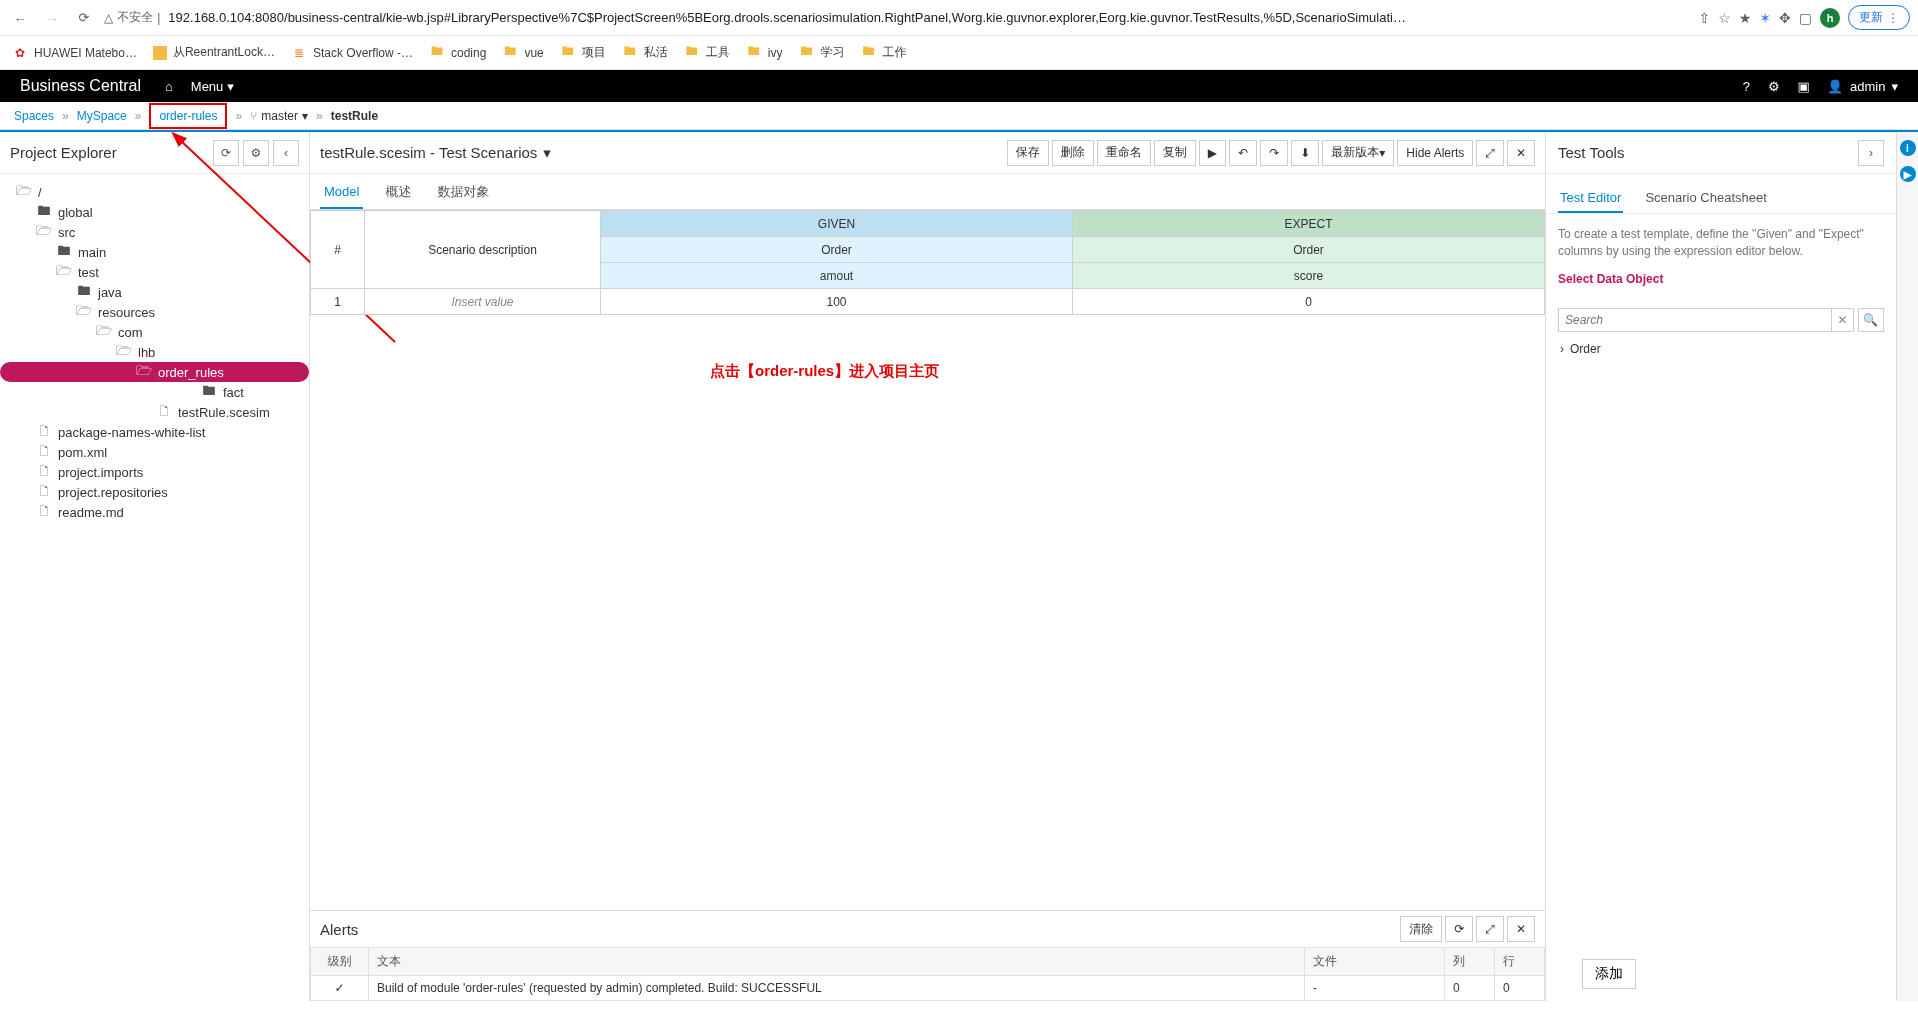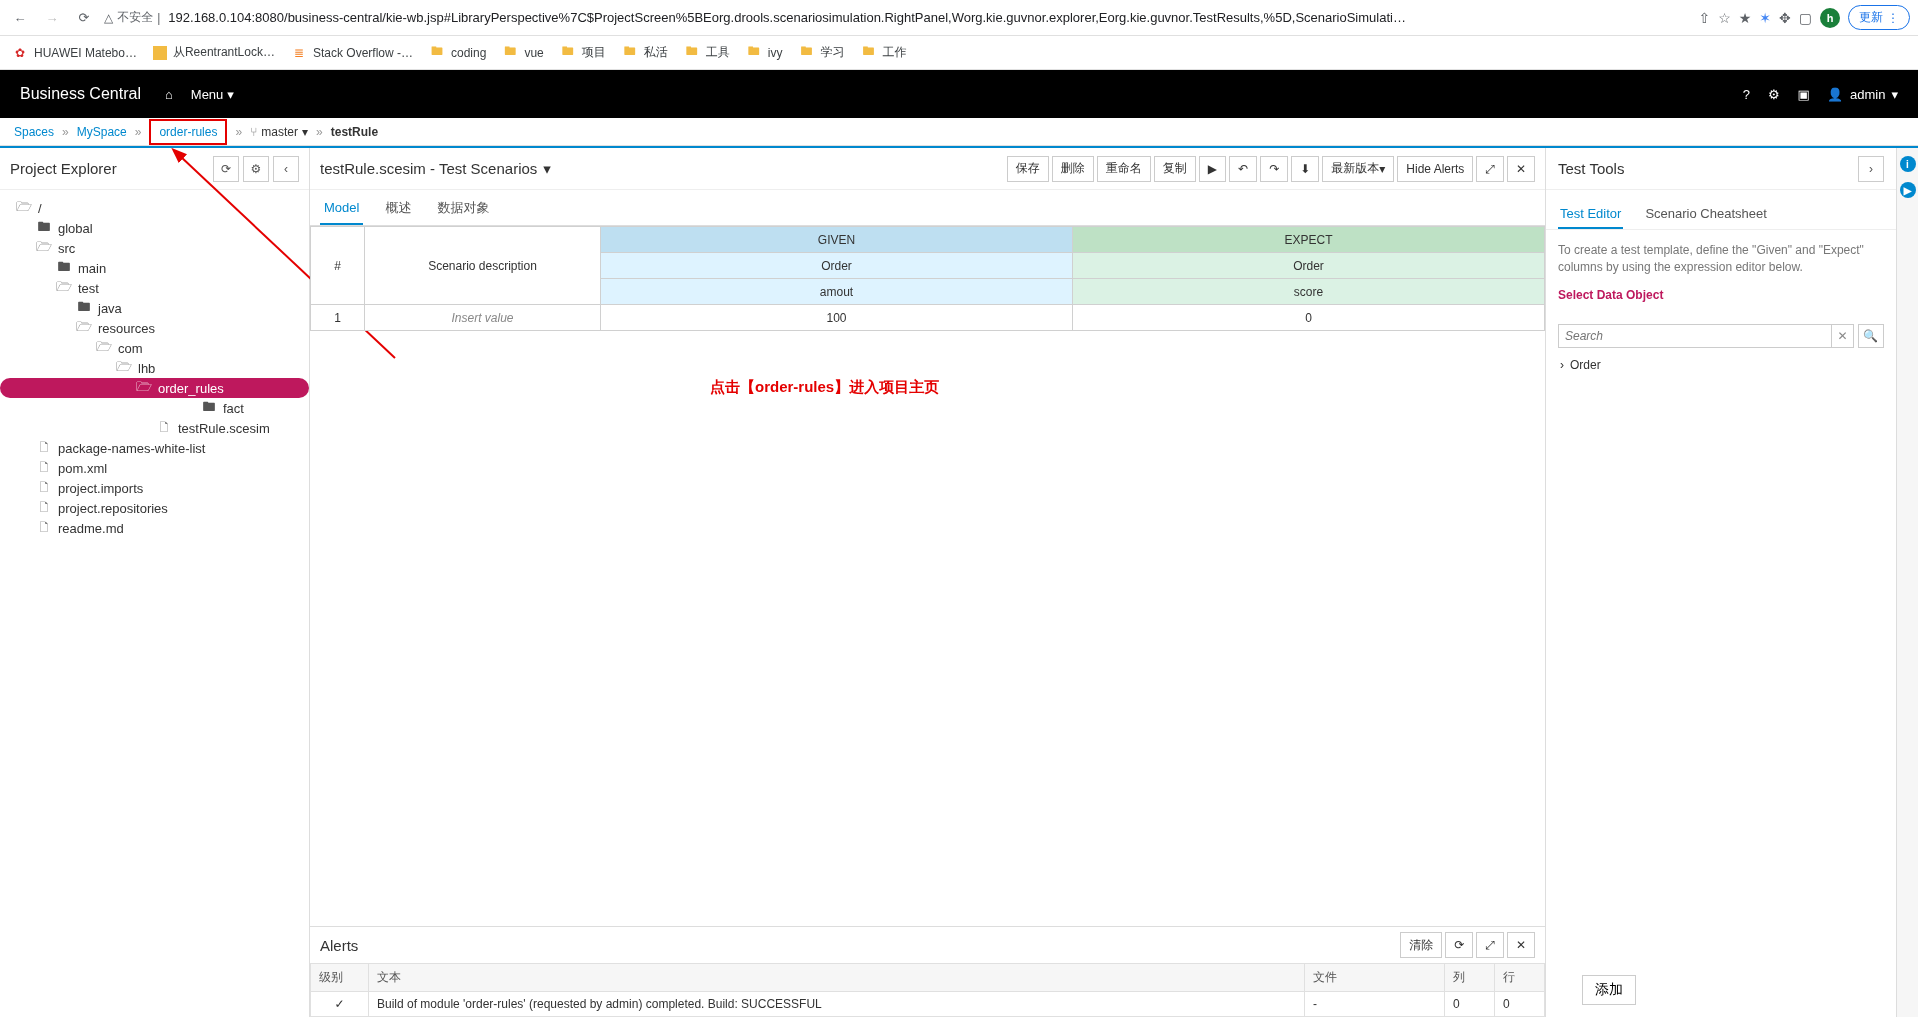--- a/index.html
+++ b/index.html
@@ -12,21 +12,21 @@
 .addr-url { flex: 1; color: #202124; font-size: 13px; white-space: nowrap; overflow: hidden; text-overflow: ellipsis; }
 .chrome-icon { color: #5f6368; font-size: 14px; cursor: pointer; }
 .chrome-avatar { width: 20px; height: 20px; border-radius: 50%; background: #1a7f3a; color: white; display: flex; align-items: center; justify-content: center; font-size: 11px; font-weight: bold; }
 .update-btn { border: 1px solid #1a73e8; color: #1a73e8; padding: 3px 10px; border-radius: 14px; font-size: 12px; display: flex; align-items: center; gap: 4px; }
 
 .bookmarks-bar { height: 34px; display: flex; align-items: center; padding: 0 12px; gap: 16px; border-bottom: 1px solid #e0e0e0; background: #fff; font-size: 12px; }
 .bookmark-item { display: flex; align-items: center; gap: 6px; color: #3c4043; cursor: pointer; white-space: nowrap; }
 .bm-icon { width: 16px; height: 16px; display: flex; align-items: center; justify-content: center; }
 .bm-folder { color: #f2bb42; }
 
-.topbar { height: 48px; background: #000; color: #fff; display: flex; align-items: center; padding: 8px 20px; }
+.topbar { height: 32px; background: #000; color: #fff; display: flex; align-items: center; padding: 8px 20px; }
 .topbar .brand { font-size: 16px; margin-right: 24px; }
 .topbar .home { margin-right: 18px; color: #fff; cursor: pointer; }
 .topbar .menu { display: flex; align-items: center; gap: 4px; cursor: pointer; }
 .topbar .right { margin-left: auto; display: flex; align-items: center; gap: 18px; }
 .topbar .right span { cursor: pointer; }
 .admin-drop { display: flex; align-items: center; gap: 6px; cursor: pointer; }
 
 .breadcrumb { height: 28px; display: flex; align-items: center; padding: 0 14px; font-size: 12px; border-bottom: 1px solid #e0e0e0; background: #fff; position: relative; }
 .breadcrumb a { color: #0088ce; text-decoration: none; cursor: pointer; }
 .breadcrumb .sep { margin: 0 8px; color: #999; }
@@ -97,21 +97,21 @@
 .side-strip { width: 22px; background: #f6f6f6; border-left: 1px solid #ddd; display: flex; flex-direction: column; align-items: center; padding-top: 8px; gap: 10px; }
 .strip-icon { width: 16px; height: 16px; border-radius: 50%; display: flex; align-items: center; justify-content: center; font-size: 10px; font-weight: bold; color: #fff; cursor: pointer; }
 
 .alerts { border-top: 1px solid #ddd; background: #fff; }
 .alerts-header { height: 36px; display: flex; align-items: center; padding: 0 10px; }
 .alerts-title { font-size: 15px; }
 .alerts-btns { margin-left: auto; display: flex; gap: 3px; }
 .alerts-table { width: 100%; border-collapse: collapse; font-size: 12px; }
 .alerts-table th, .alerts-table td { border: 1px solid #e0e0e0; padding: 5px 8px; text-align: left; background: #f6f6f6; font-weight: normal; color: #555; }
 .alerts-table td { background: #fff; color: #333; }
-.alerts-table .col-lvl { width: 58px; }
+.alerts-table .col-lvl { width: 58px; text-align: center; }
 .alerts-table .col-num { width: 50px; }
 .alerts-table .col-file { width: 140px; }
 .hscroll { height: 16px; overflow-x: scroll; }
 .hscroll-inner { width: 2000px; height: 1px; }
 </style>
 </head>
 <body>
 
 <div class="browser-chrome">
   <div class="nav-btn">←</div>

